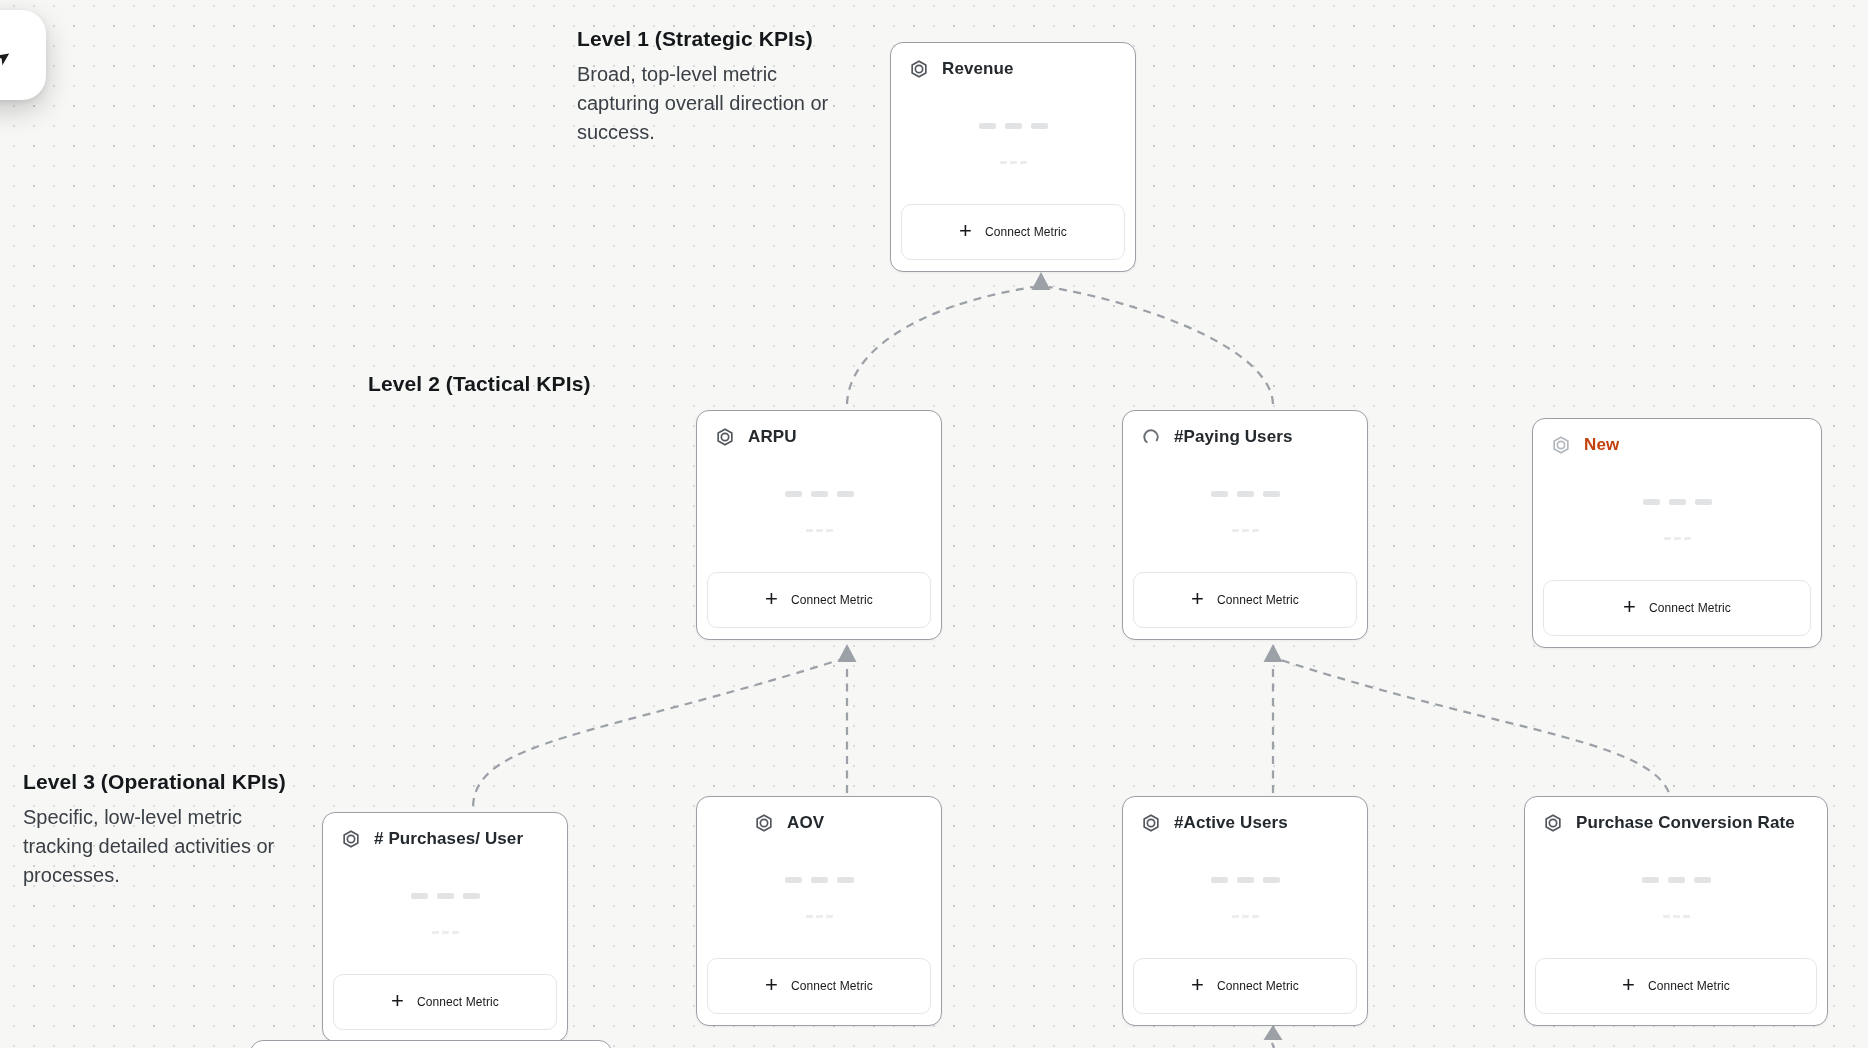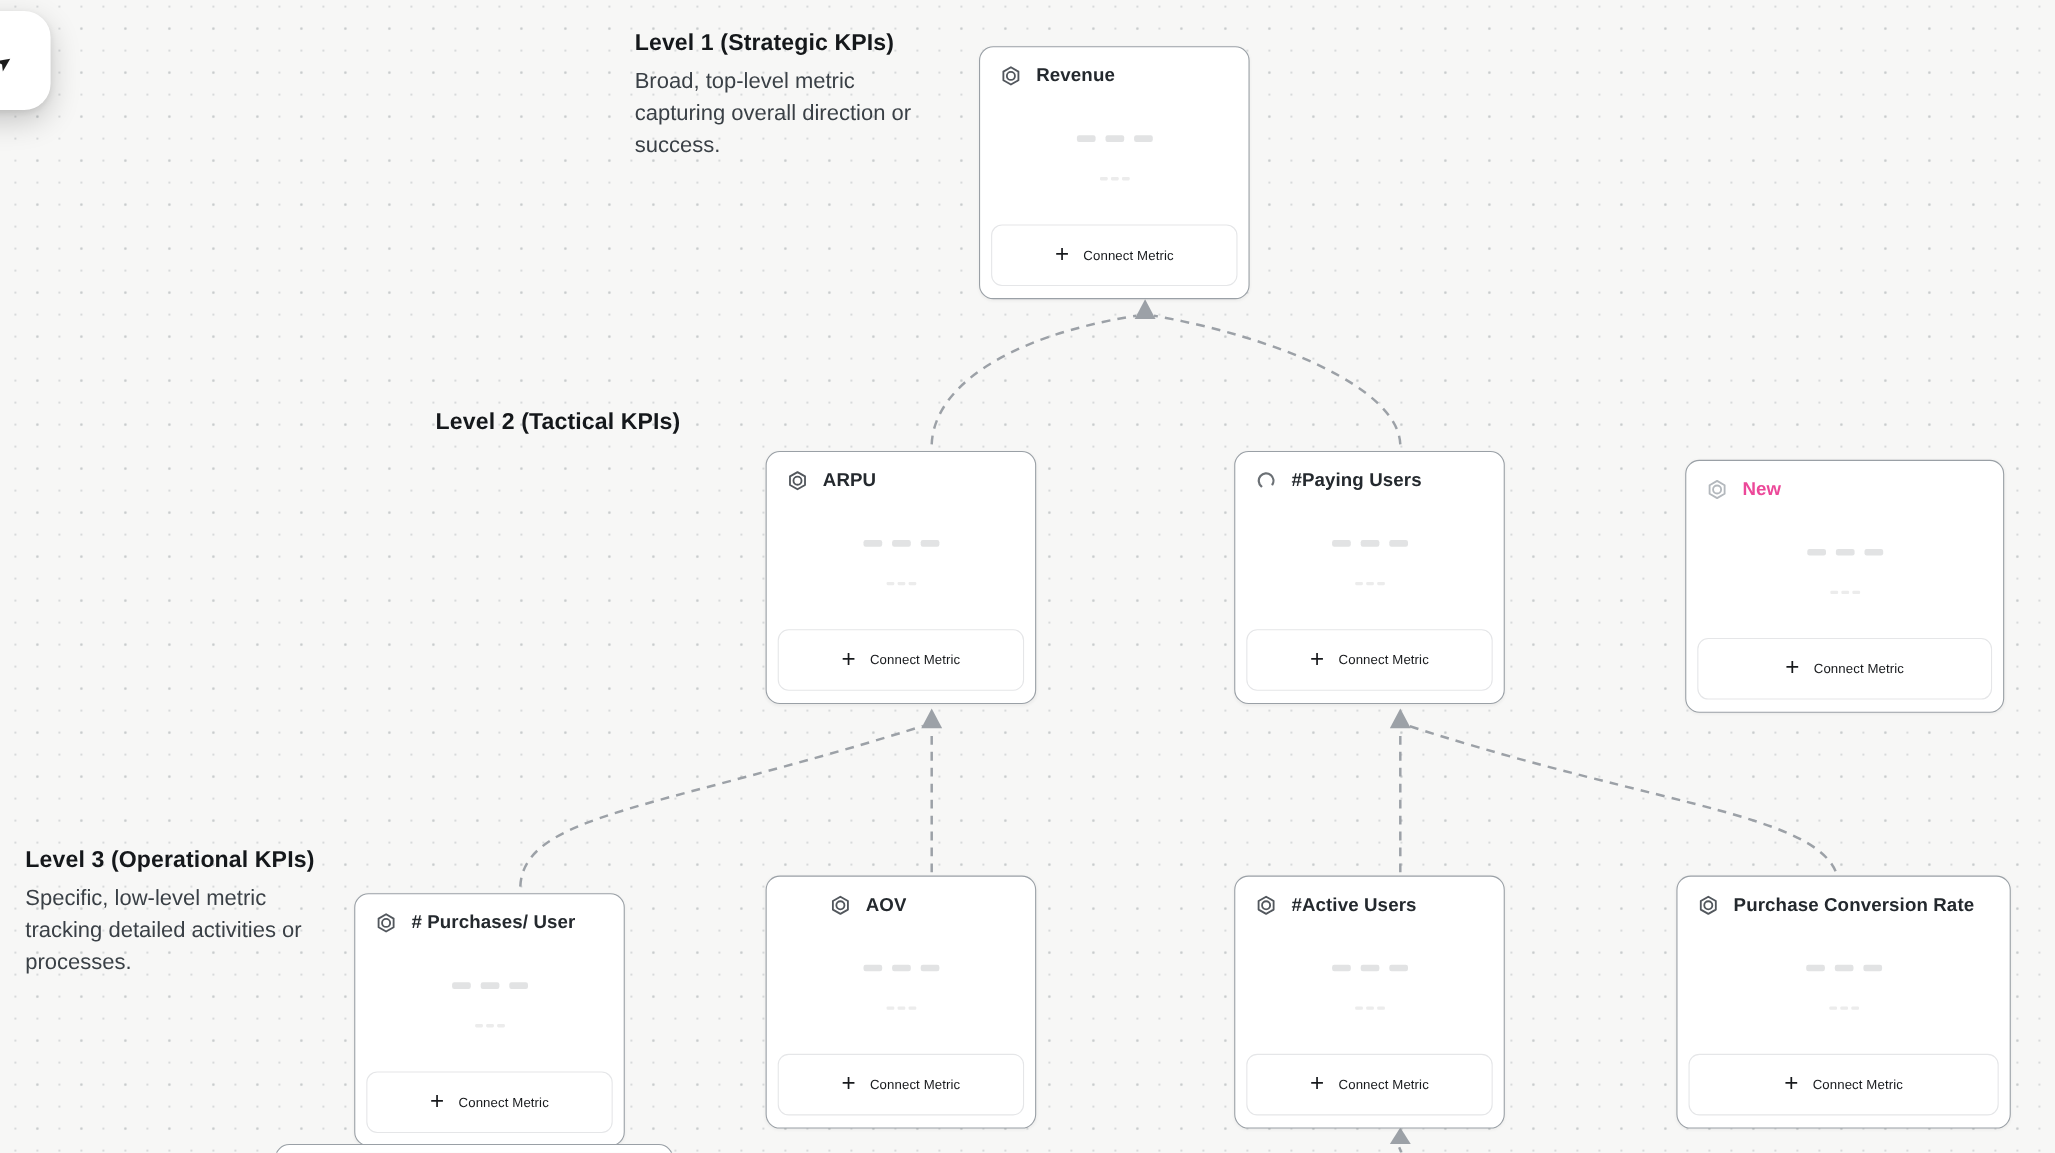--- a/index.html
+++ b/index.html
@@ -27,21 +27,21 @@
     box-shadow:0 1px 3px rgba(0,0,0,0.05);
   }
   .card-header {
     display:flex; align-items:center; gap:13px;
     padding:16px 18px 0 18px;
   }
   .card-title {
     font-size:17px; font-weight:700; color:#24292e; letter-spacing:0.1px;
     white-space:nowrap; overflow:hidden;
   }
-  .card.draft .card-title { color:#ec4899; }
+  .card.draft .card-title { color:#c2410c; }
   .icon-wrap { display:flex; width:20px; height:20px; align-items:center; justify-content:center; flex:0 0 auto; }
 
   .skeleton { position:absolute; left:0; right:0; top:80px; text-align:center; }
   .sk-row1 { display:flex; justify-content:center; gap:9px; }
   .sk-row1 i { display:block; width:17px; height:6px; border-radius:2px; background:#e2e3e4; }
   .sk-row2 { display:flex; justify-content:center; gap:3px; margin-top:32px; }
   .sk-row2 i { display:block; width:7px; height:3px; border-radius:1px; background:#ececec; }
 
   .connect-btn {
     position:absolute; left:10px; right:10px; bottom:11px; height:56px;
@@ -65,21 +65,21 @@
   .partial-card {
     position:absolute; left:250px; top:1040px; width:362px; height:60px; z-index:2;
     background:#ffffff; border:1.5px solid #9aa0a6; border-radius:13px;
   }
 
   
   .section { position:absolute; z-index:0; }
   .section h2 { font-size:21px; font-weight:700; color:#15181b; letter-spacing:0.1px; }
   .section p  { font-size:20px; color:#3a4046; line-height:1.45; margin-top:9px; }
   #section-level1 { left:577px; top:27px;  } #section-level1 p { width:258px; }
-  #section-level2 { left:396px; top:372px; } #section-level2 p { width:255px; }
+  #section-level2 { left:368px; top:372px; } #section-level2 p { width:255px; }
   #section-level3 { left:23px;  top:770px; } #section-level3 p { width:272px; }
 
   
   .tool-panel {
     position:absolute; left:-62px; top:10px; width:108px; height:90px; z-index:10;
     background:#ffffff; border-radius:24px;
     box-shadow:0 10px 28px rgba(0,0,0,0.20), 0 2px 6px rgba(0,0,0,0.08);
     overflow:hidden;
   }
   .tool-panel .cursor {

